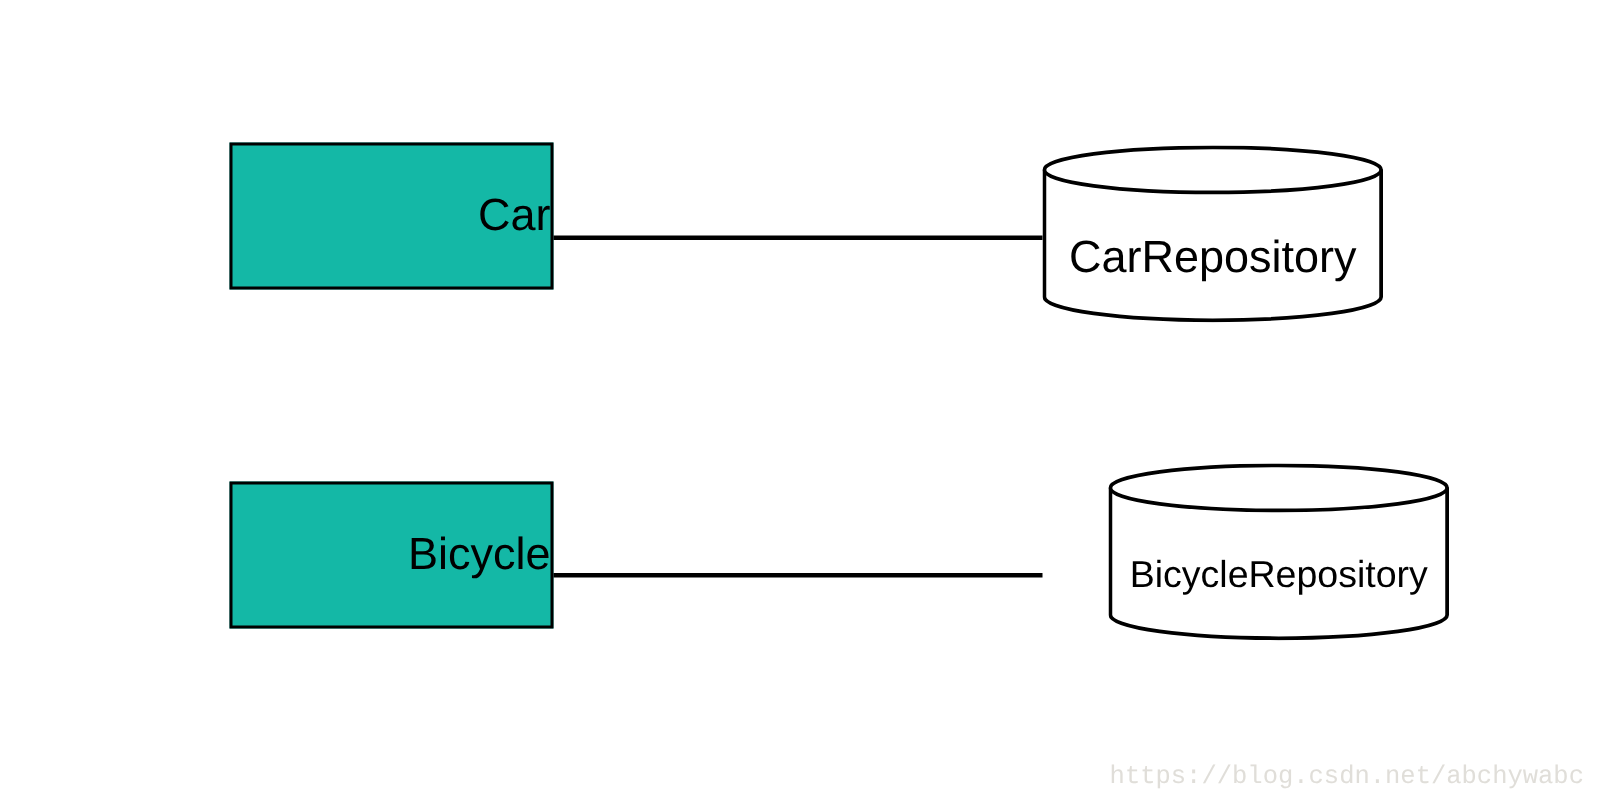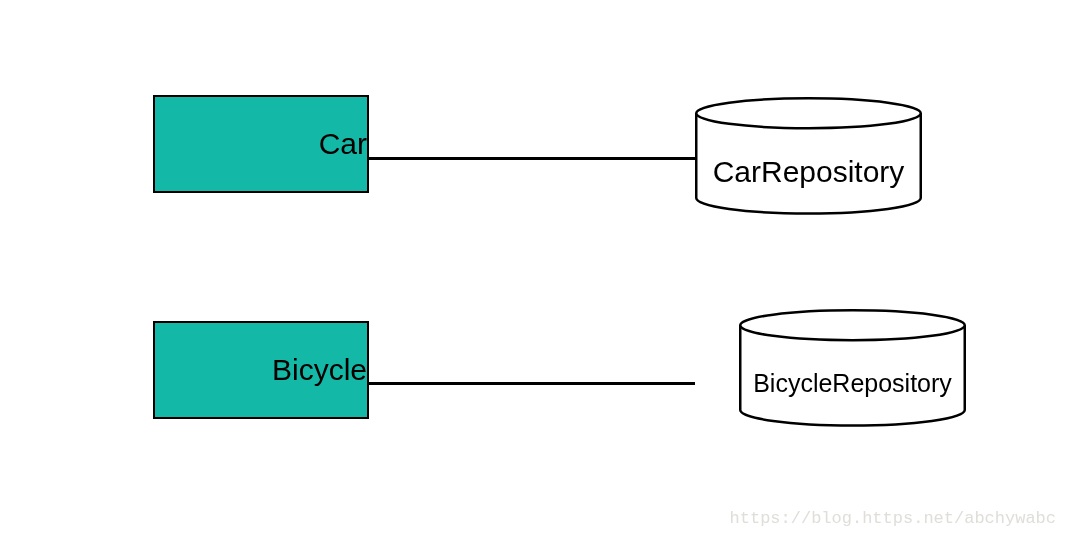--- a/index.html
+++ b/index.html
@@ -113,15 +113,15 @@
   <div class="connector row-1"></div>
 
   <div class="cylinder row-1">
     <svg viewBox="0 0 227 118" aria-hidden="true">
       <path d="M 1.25 16 L 1.25 101 A 112.25 15.5 0 0 0 225.75 101 L 225.75 16" fill="#ffffff" stroke="#000000" stroke-width="2.5"></path>
       <ellipse cx="113.5" cy="16.25" rx="112.25" ry="15" fill="#ffffff" stroke="#000000" stroke-width="2.5"></ellipse>
     </svg>
     <div class="cylinder-label">BicycleRepository</div>
   </div>
 
-  <div class="watermark">https://blog.https.net/abchywabc</div>
+  <div class="watermark">https://blog.csdn.net/abchywabc</div>
 
 </div>
 
 </body></html>

